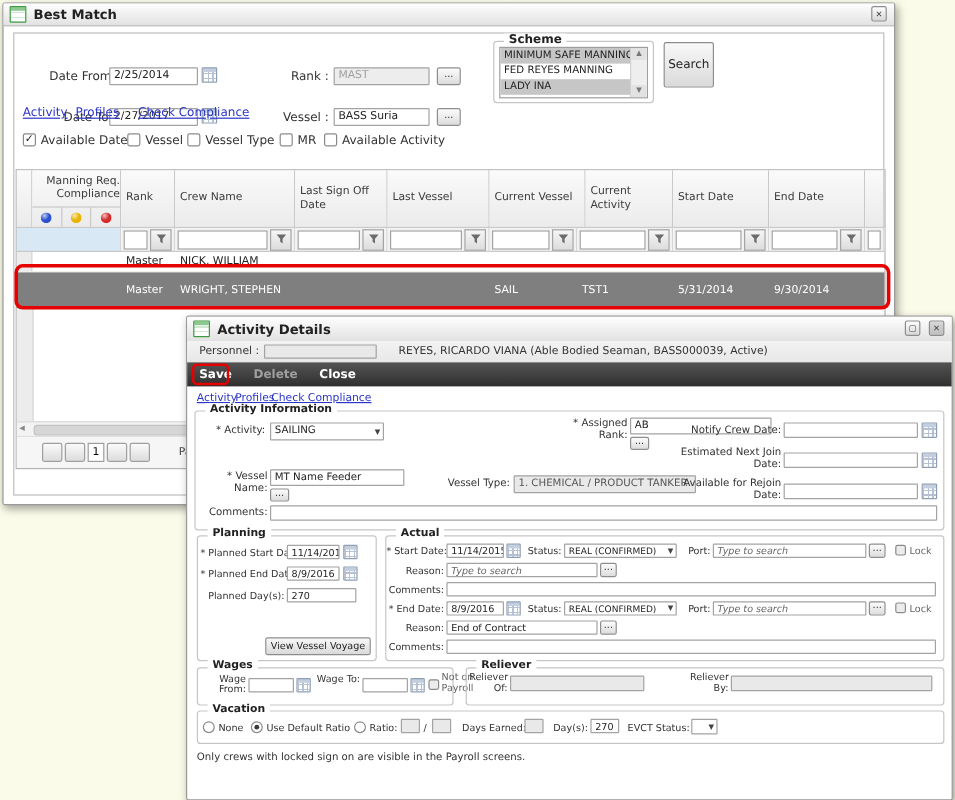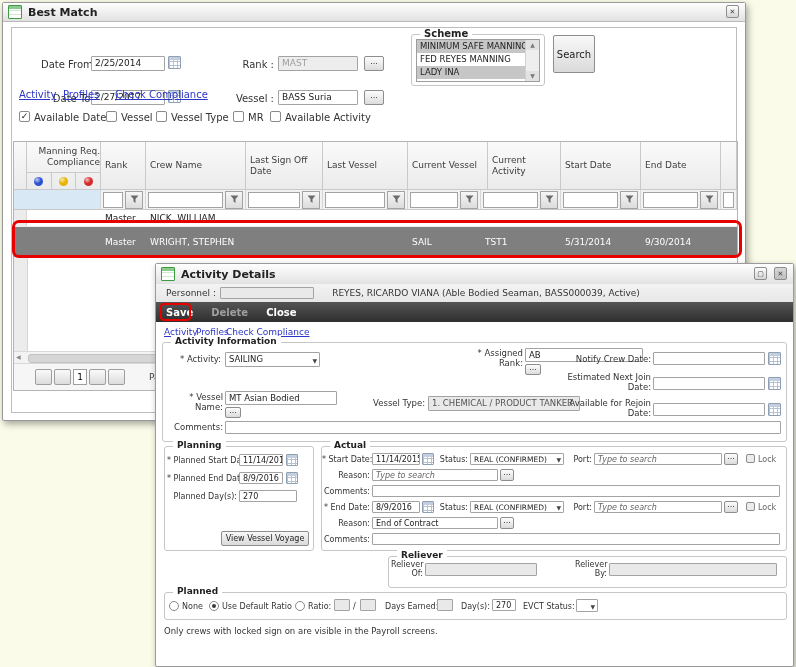--- a/index.html
+++ b/index.html
@@ -297,21 +297,21 @@
       <span class="lb lbw f85" style="left:296px;top:6px;width:64px">* Assigned Rank:</span>
       <div class="in f85" style="left:362px;top:5px;width:118px;height:14px">AB</div>
       <div class="dots" style="left:362px;top:21px;width:16px;height:11px">...</div>
       <span class="lb f85" style="left:382px;top:12px;width:106px">Notify Crew Date:</span>
       <div class="in f85" style="left:490px;top:9px;width:112px;height:13px"></div>
       <span class="cal" style="left:605px;top:9px"></span>
       <span class="lb lbw f85" style="left:382px;top:30px;width:106px">Estimated Next Join Date:</span>
       <div class="in f85" style="left:490px;top:34px;width:112px;height:13px"></div>
       <span class="cal" style="left:605px;top:34px"></span>
       <span class="lb lbw f85" style="left:4px;top:50px;width:56px">* Vessel Name:</span>
-      <div class="in f85" style="left:62px;top:48px;width:112px;height:14px">MT Asian Bodied</div>
+      <div class="in f85" style="left:62px;top:48px;width:112px;height:14px">MT Name Feeder</div>
       <div class="dots" style="left:62px;top:64px;width:16px;height:11px">...</div>
       <span class="lb f85" style="left:200px;top:56px;width:62px">Vessel Type:</span>
       <div class="in ro f85" style="left:265px;top:53px;width:152px;height:15px">1. CHEMICAL / PRODUCT TANKER</div>
       <span class="lb lbw f85" style="left:382px;top:56px;width:106px">Available for Rejoin Date:</span>
       <div class="in f85" style="left:490px;top:60px;width:112px;height:13px"></div>
       <span class="cal" style="left:605px;top:60px"></span>
       <span class="lb f85" style="left:4px;top:80px;width:56px">Comments:</span>
       <div class="in f85" style="left:62px;top:78px;width:556px;height:13px"></div>
     </div>
 
@@ -355,31 +355,42 @@
       <div class="dots" style="left:402px;top:54px;width:14px;height:12px">...</div>
       <span class="cb sm" style="left:424px;top:55px;background:#ececec"></span>
       <span class="lb lbl f8" style="left:436px;top:56px;width:26px;color:#666">Lock</span>
       <span class="lb f8" style="left:0px;top:72px;width:48px">Reason:</span>
       <div class="in f8" style="left:50px;top:70px;width:126px;height:12px">End of Contract</div>
       <div class="dots" style="left:178px;top:70px;width:14px;height:12px">...</div>
       <span class="lb f8" style="left:0px;top:88px;width:48px">Comments:</span>
       <div class="in f8" style="left:50px;top:86px;width:408px;height:12px"></div>
     </div>
 
+    <div class="fs small" style="left:8px;top:292px;width:214px;height:32px">
+      <span class="lg">Wages</span>
+      <span class="lb lbw f8" style="left:2px;top:4px;width:38px">Wage From:</span>
+      <div class="in f8" style="left:42px;top:8px;width:38px;height:12px"></div>
+      <span class="cal" style="left:82px;top:8px;width:12px;height:12px"></span>
+      <span class="lb lbw f8" style="left:99px;top:4px;width:36px">Wage To:</span>
+      <div class="in f8" style="left:137px;top:8px;width:38px;height:12px"></div>
+      <span class="cal" style="left:177px;top:8px;width:12px;height:12px"></span>
+      <span class="cb sm" style="left:192px;top:9px;background:#ececec"></span>
+      <span class="lb lbw f8" style="left:203px;top:3px;width:34px;text-align:left;color:#666">Not on Payroll</span>
+    </div>
 
     <div class="fs small" style="left:232px;top:292px;width:399px;height:32px">
       <span class="lg">Reliever</span>
       <span class="lb lbw f8" style="left:2px;top:3px;width:32px">Reliever Of:</span>
       <div class="in ro f8" style="left:36px;top:6px;width:112px;height:13px"></div>
       <span class="lb lbw f8" style="left:186px;top:3px;width:32px">Reliever By:</span>
       <div class="in ro f8" style="left:220px;top:6px;width:168px;height:13px"></div>
     </div>
 
     <div class="fs small" style="left:8px;top:328px;width:623px;height:28px">
-      <span class="lg">Planned</span>
+      <span class="lg">Vacation</span>
       <span class="rad" style="left:4px;top:8px"></span>
       <span class="lb lbl f8" style="left:17px;top:9px;width:24px">None</span>
       <span class="rad on" style="left:44px;top:8px"></span>
       <span class="lb lbl f8" style="left:57px;top:9px;width:72px">Use Default Ratio</span>
       <span class="rad" style="left:130px;top:8px"></span>
       <span class="lb lbl f8" style="left:143px;top:9px;width:26px">Ratio:</span>
       <div class="in ro f8" style="left:169px;top:6px;width:16px;height:12px"></div>
       <span class="lb lbl f8" style="left:188px;top:9px;width:6px">/</span>
       <div class="in ro f8" style="left:195px;top:6px;width:16px;height:12px"></div>
       <span class="lb lbl f8" style="left:220px;top:9px;width:52px">Days Earned:</span>

